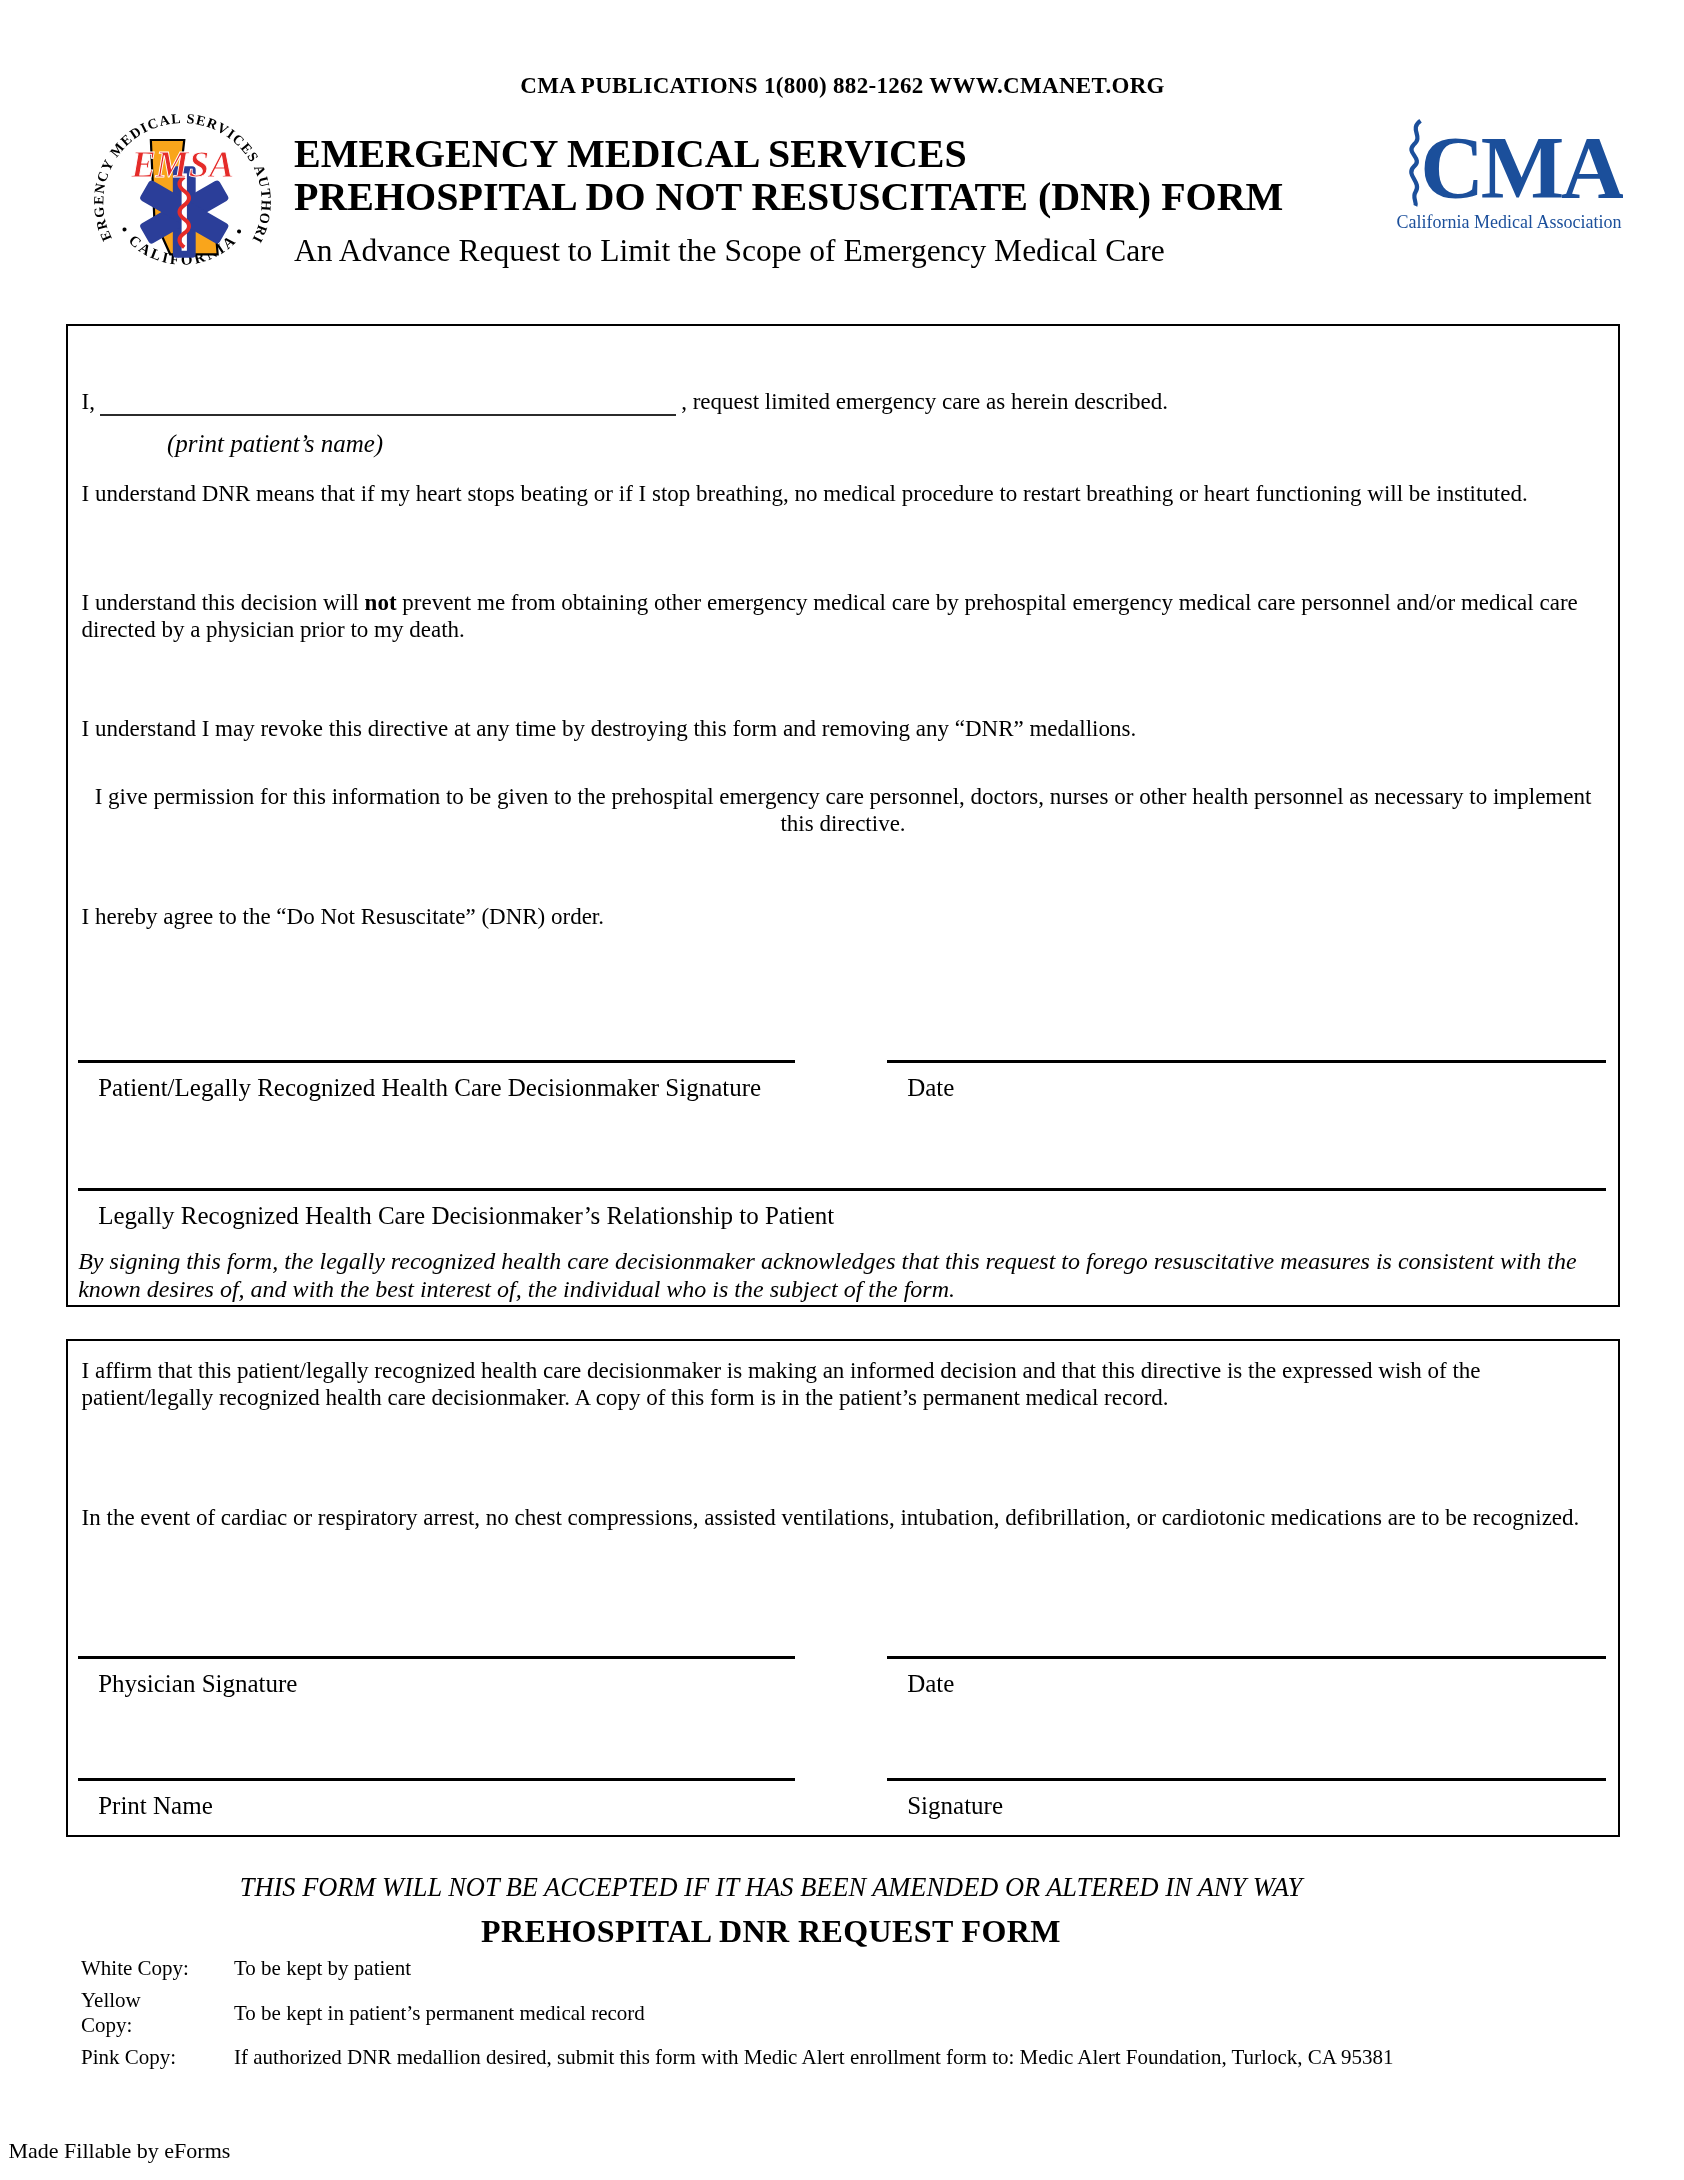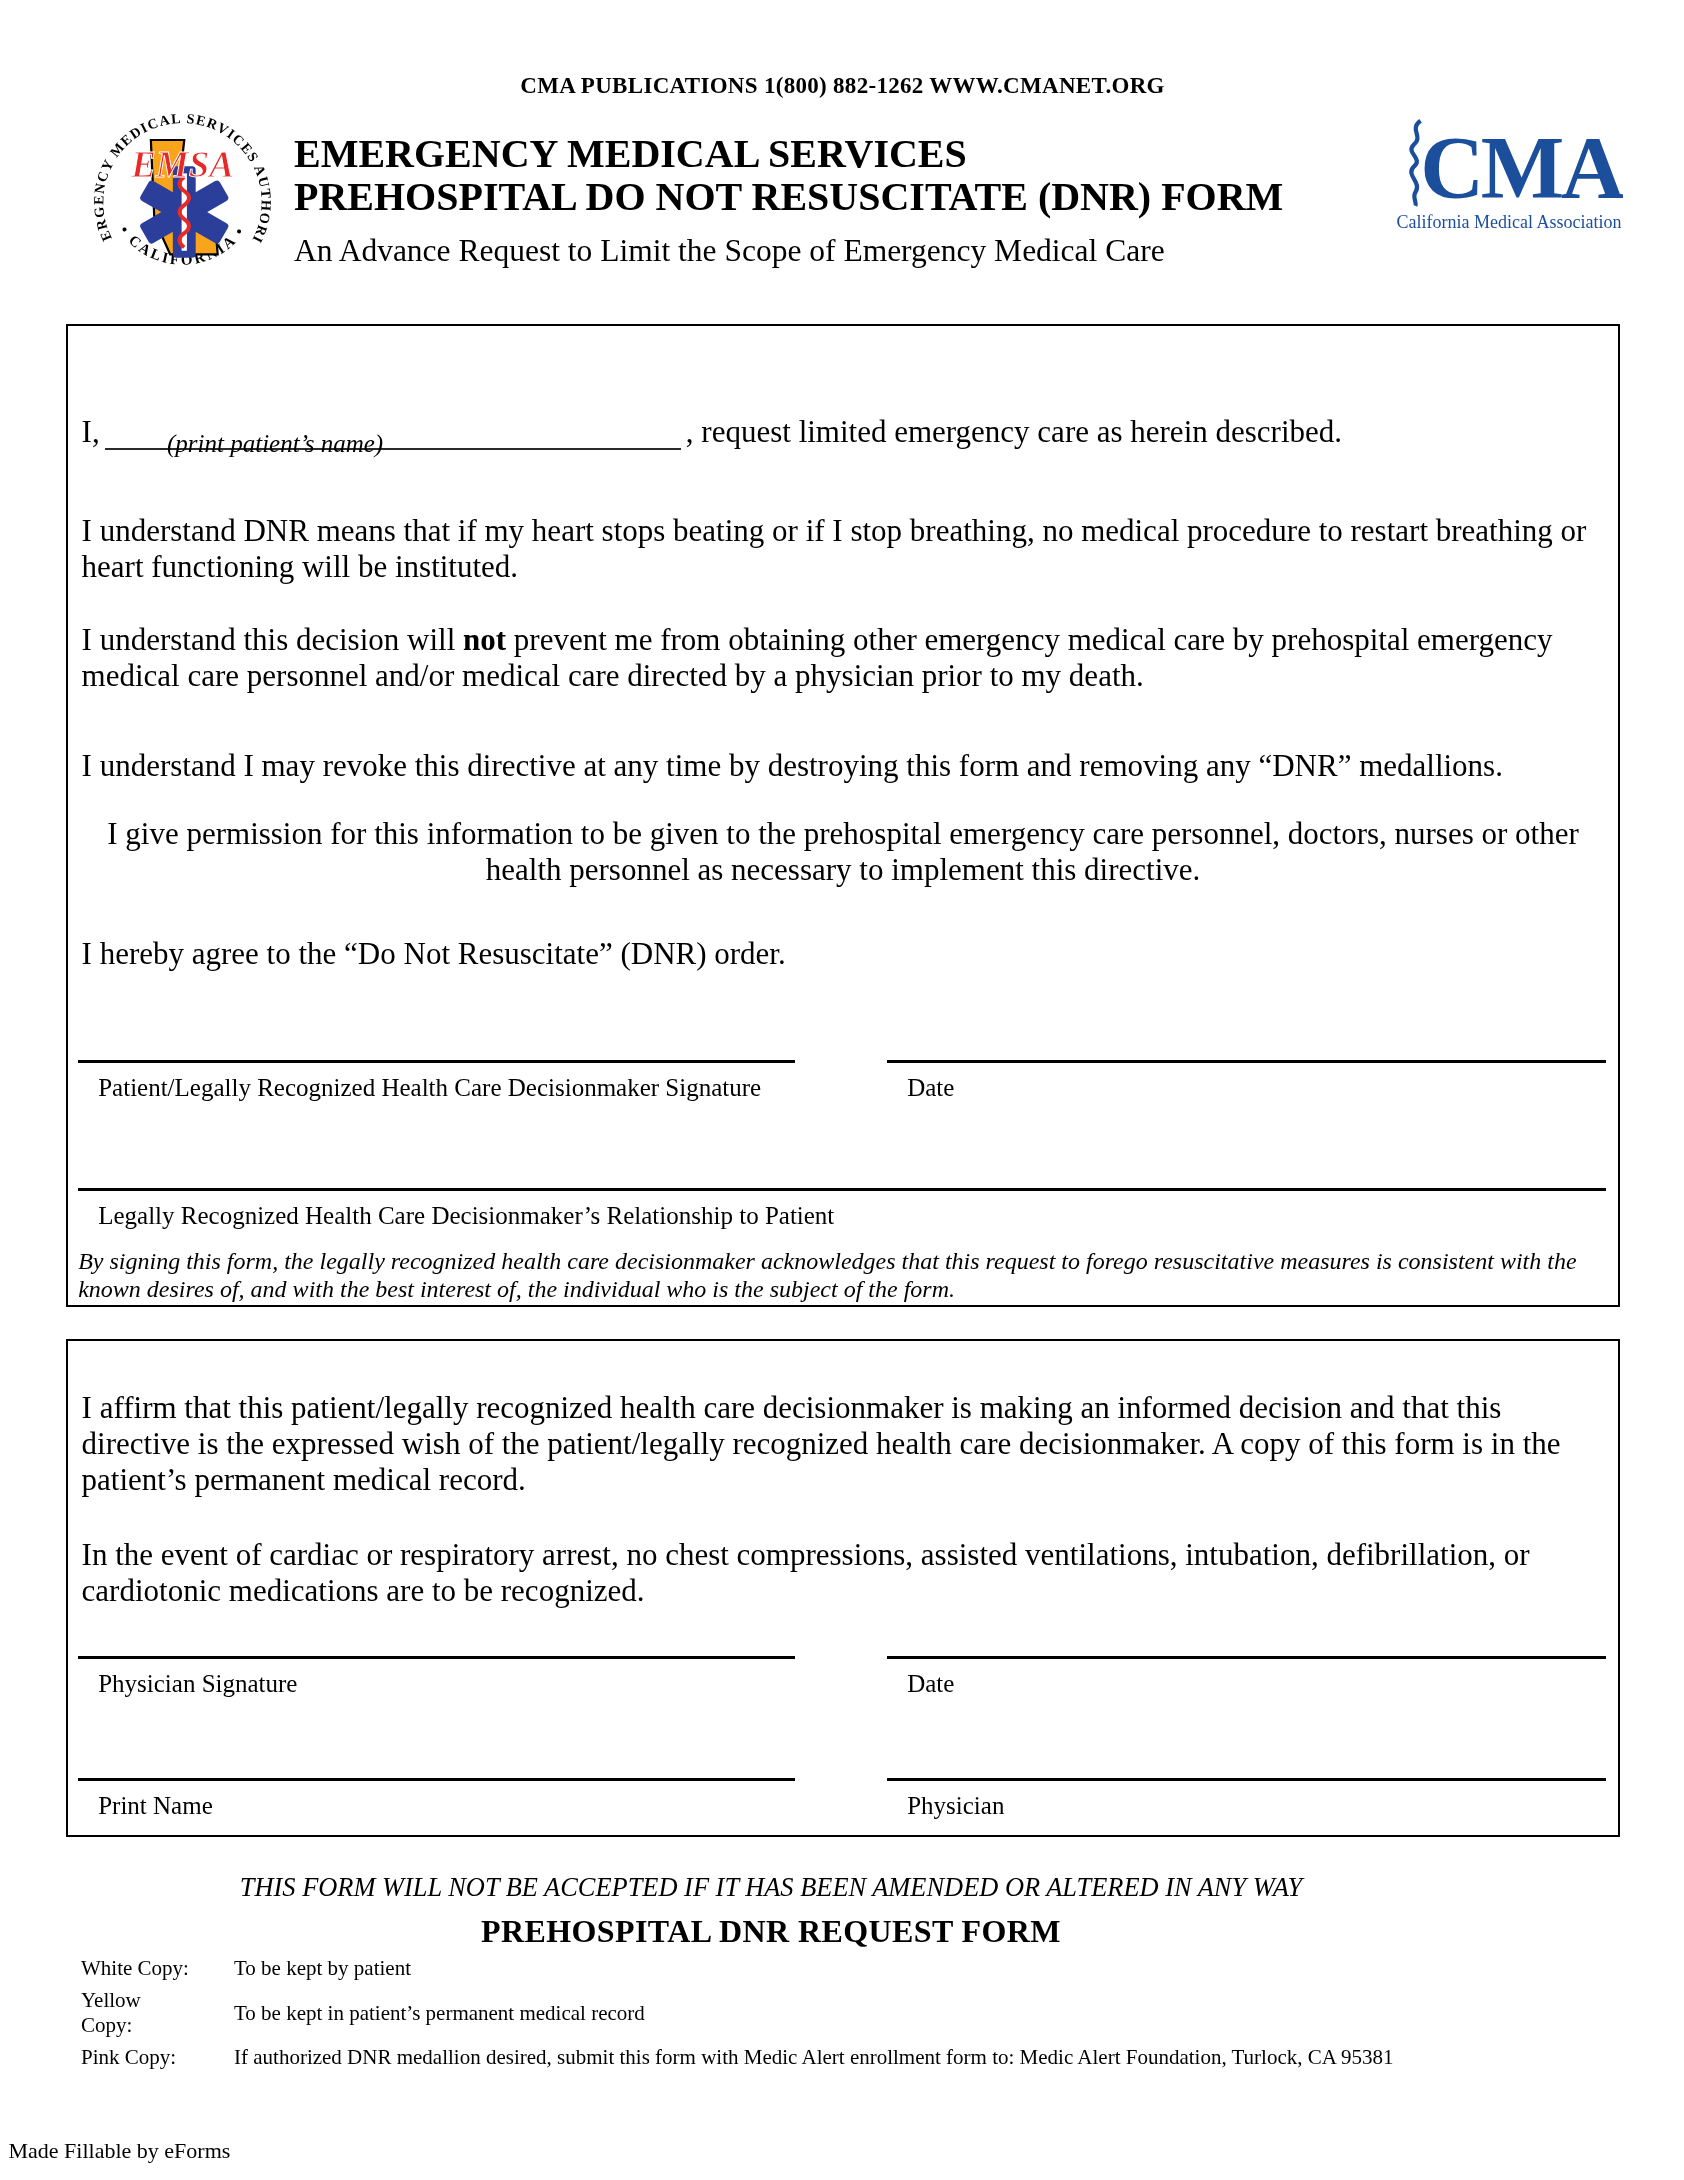--- a/index.html
+++ b/index.html
@@ -20,21 +20,21 @@
   .titles { position:absolute; top:132px; left:294px; width:1090px; }
   .title-line { font-size:40px; font-weight:bold; line-height:1.08; }
   .subtitle { font-size:31.5px; margin-top:14.5px; }
 
   
   .box { position:absolute; left:66px; width:1554px; border:2.6px solid #000; background:#fff; }
   .box1 { top:324px; height:983px; }
   .box2 { top:1339px; height:498px; }
   .box .abs { position:absolute; left:13.6px; right:13.6px; }
 
-  .bodytext { font-size:31px; line-height:1.16;margin-top:32px; }
+  .bodytext { font-size:23px; line-height:1.16; }
 
   .fill-line {
     display:inline-block; border-bottom:2.6px solid #2b2b2b; height:34px; vertical-align:bottom;
   }
   .name-field { width:576px; margin:0 5.1px; }
   .name-hint { font-size:25px; font-style:italic; }
 
   .sig-row { display:flex; }
   .sig-col-left  { width:717px; }
   .sig-spacer    { width:92px; }
@@ -162,21 +162,21 @@
     </div>
 
     <div class="abs sig-row" style="top:437px; left:10.2px; right:12px;">
       <div class="sig-col-left">
         <div class="sig-line"></div>
         <div class="sig-lbl">Print Name</div>
       </div>
       <div class="sig-spacer"></div>
       <div class="sig-col-right">
         <div class="sig-line"></div>
-        <div class="sig-lbl">Physician</div>
+        <div class="sig-lbl">Signature</div>
       </div>
     </div>
   </div>
 
   <div class="warning">THIS FORM WILL NOT BE ACCEPTED IF IT HAS BEEN AMENDED OR ALTERED IN ANY WAY</div>
   <div class="formname">PREHOSPITAL DNR REQUEST FORM</div>
 
   <div class="copies">
     <div class="copy-label-nowrap">White Copy:</div>
     <div>To be kept by patient</div>

